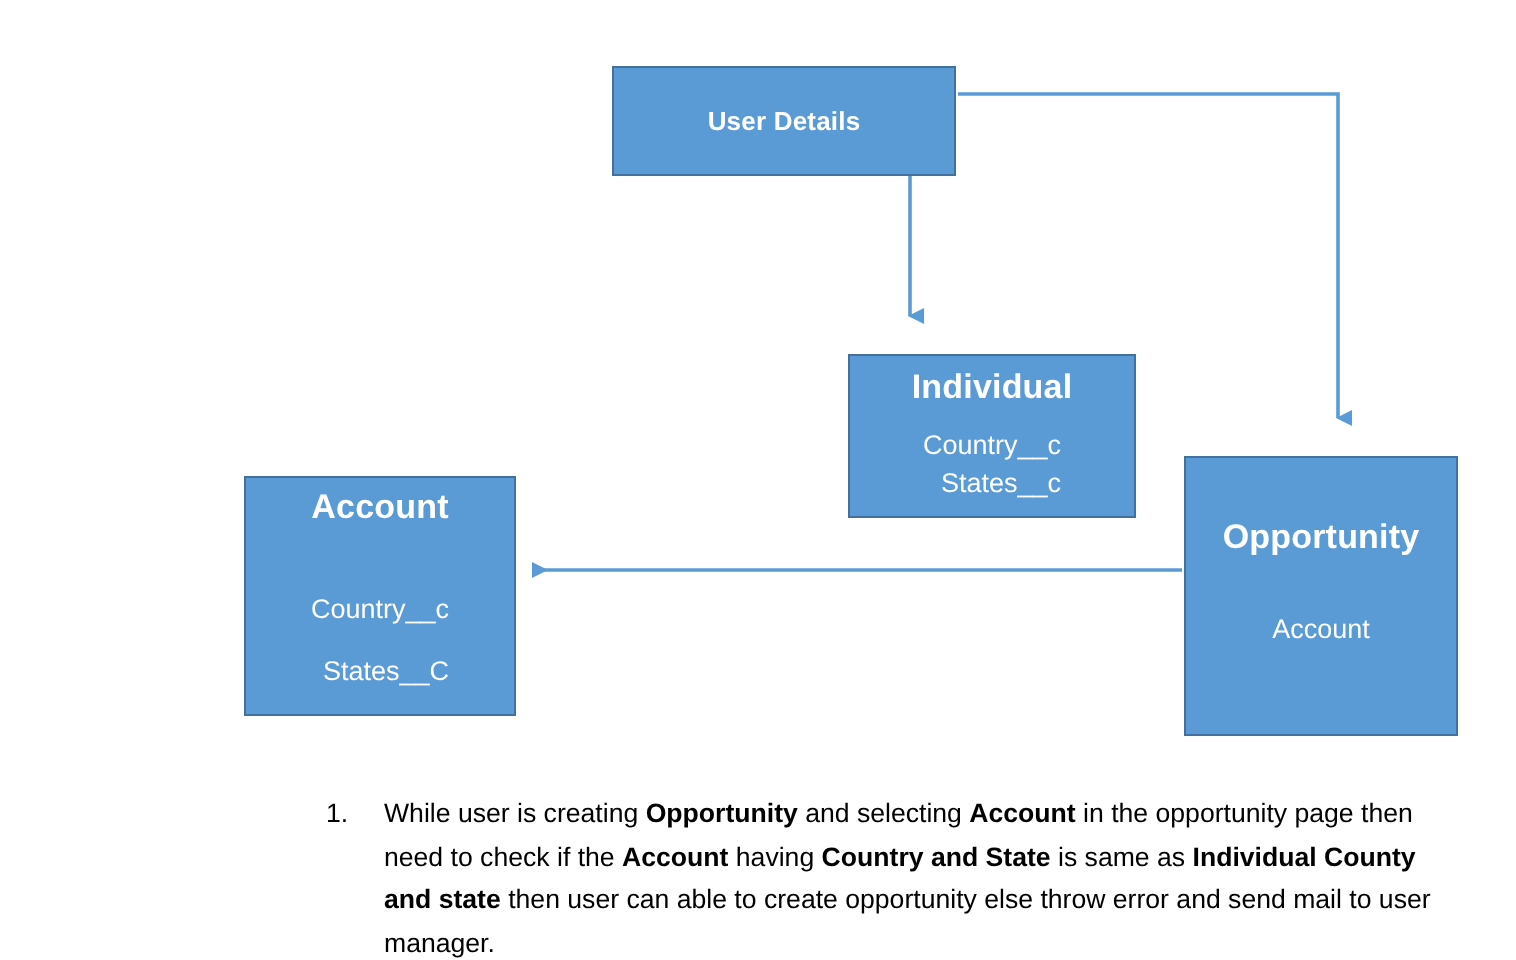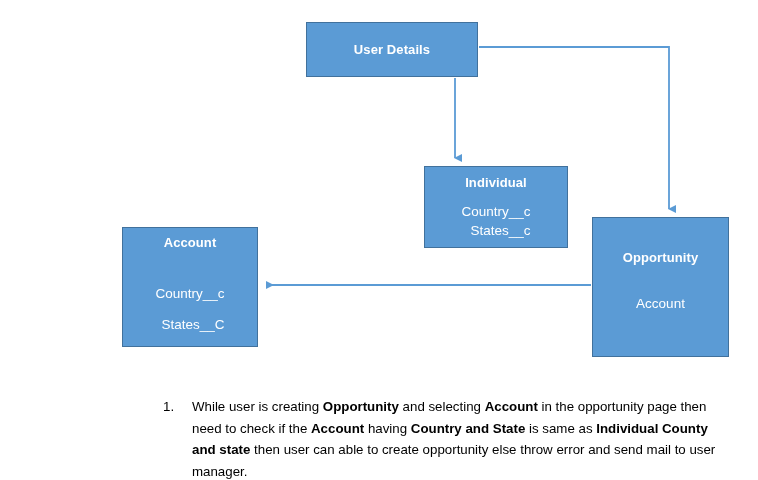--- a/index.html
+++ b/index.html
@@ -38,24 +38,25 @@
   .node {
     position: absolute;
     box-sizing: border-box;
     background: #5B9BD5;
     border: 1px solid #41719C;
     color: #ffffff;
     text-align: center;
     display: flex;
     flex-direction: column;
     align-items: center;
+    margin-top: 11px;
   }
   .node .node-title {
     font-weight: bold;
-    font-size: 13px;
+    font-size: 17px;
     line-height: 16px;
     letter-spacing: 0.1px;
     white-space: nowrap;
   }
   .node .node-field {
     font-size: 13.5px;
     line-height: 19px;
     white-space: nowrap;
     text-align: right;
   }

